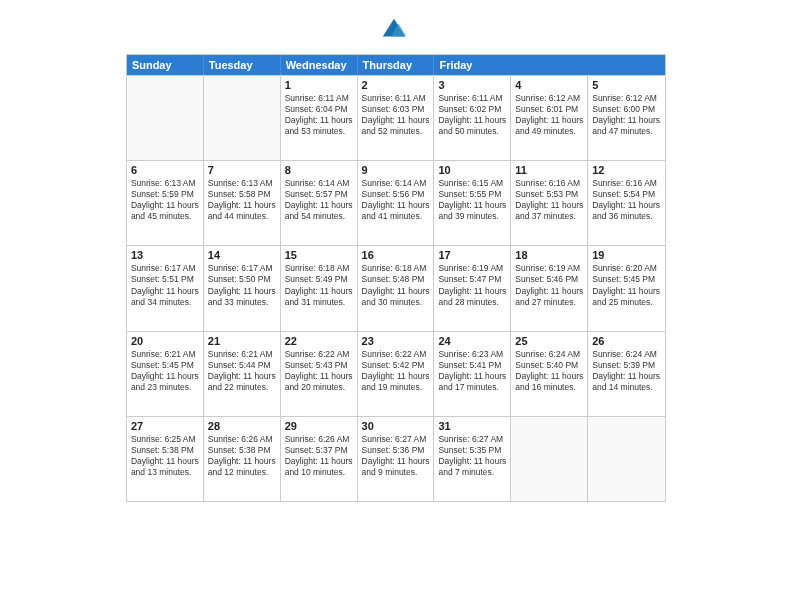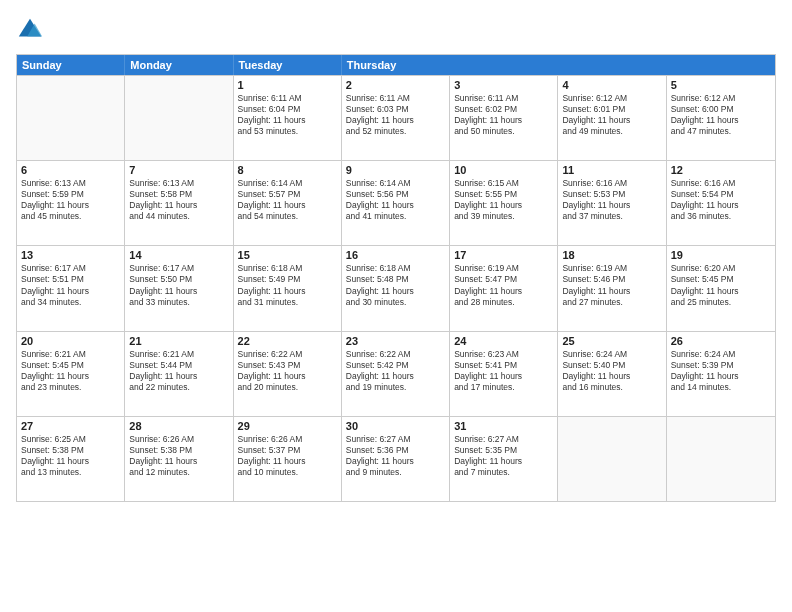--- a/index.html
+++ b/index.html
@@ -9,20 +9,21 @@
       font-family: Arial, sans-serif;
       background: #fff;
       overflow: hidden;
     }
     .page {
       width: 792px;
       height: 518px;
       padding: 16px;
       display: flex;
       flex-direction: column;
+      align-items: center;
     }
     .header {
       display: flex;
       justify-content: space-between;
       align-items: flex-start;
       margin-bottom: 10px;
     }
     .logo {
       display: flex;
       align-items: center;
@@ -128,23 +129,24 @@
     </div>
     <div class="title-block">
       <div class="month-title"></div>
       <div class="subtitle"></div>
     </div>
   </div>
 
   <div class="calendar">
     <div class="cal-header-row" id="cal-header">
         <div class="cal-header-cell">Sunday</div>
-        <div class="cal-header-cell">Monday</div>
         <div class="cal-header-cell">Tuesday</div>
+        <div class="cal-header-cell">Wednesday</div>
         <div class="cal-header-cell">Thursday</div>
+        <div class="cal-header-cell">Friday</div>
       </div>
     <div class="cal-body" id="cal-body">
         <div class="cal-week">
           <div class="cal-cell empty"></div>
           <div class="cal-cell empty"></div>
           <div class="cal-cell">
             <div class="day-number">1</div>
             <div class="cell-line">Sunrise: 6:11 AM</div>
             <div class="cell-line">Sunset: 6:04 PM</div>
             <div class="cell-line">Daylight: 11 hours</div>

